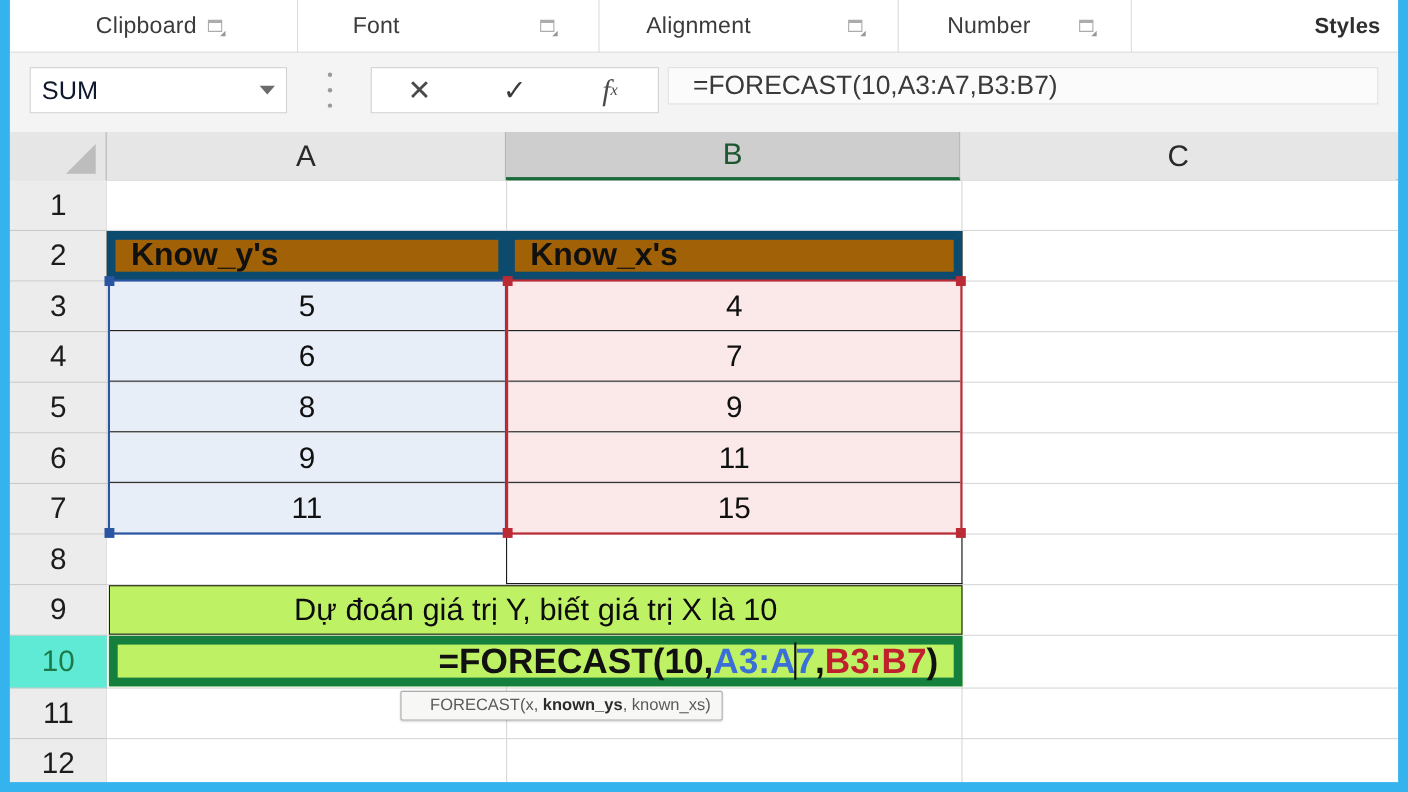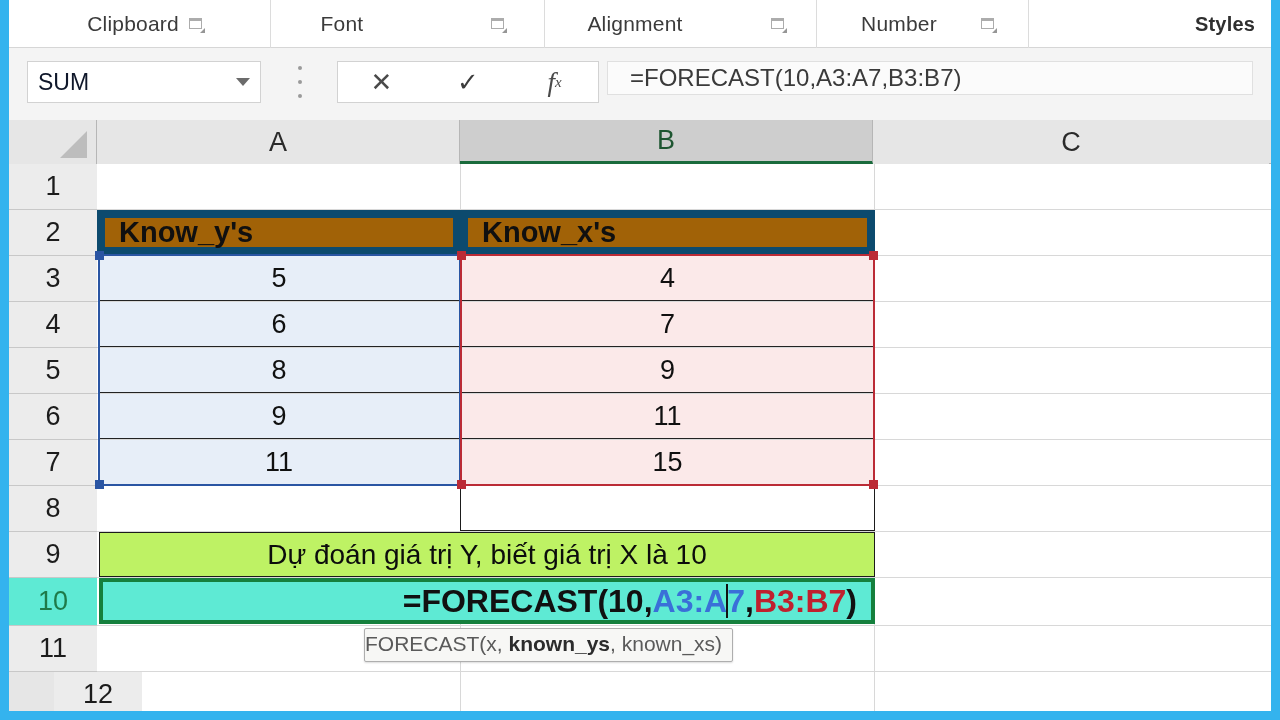--- a/index.html
+++ b/index.html
@@ -287,22 +287,22 @@
   .handle {
     position: absolute;
     width: 9px; height: 9px;
   }
   .handle.blue { background: #2a55a3; }
   .handle.red  { background: #bb2b36; }
 
   
   .editcell {
     position: absolute;
-    border: 4px solid #15803d;
-    background: #5eead4;
+    border: 8px solid #15803d;
+    background: #bef264;
     display: flex;
     align-items: center;
     justify-content: flex-end;
     padding-right: 14px;
     font-size: 32px;
     font-weight: bold;
     white-space: nowrap;
     overflow: visible;
   }
   .tok-black { color: #111111; }
@@ -325,22 +325,22 @@
     justify-content: center;
     font-size: 28px;
     color: #0c0c0c;
     white-space: nowrap;
   }
   .tooltip {
     position: absolute;
     background: #f7f7f5;
     border: 1px solid #aeaeae;
     border-radius: 2px;
-    padding: 3px 10px 5px 0;
-    font-size: 21px;
+    padding: 3px 10px 5px 26px;
+    font-size: 15px;
     color: #5a5a5a;
     white-space: nowrap;
     z-index: 30;
     box-shadow: 0 1px 2px rgba(0,0,0,.14);
   }
   .tooltip b { color: #2c2c2c; font-weight: bold; }
 </style>
 </head>
 <body>
 
@@ -415,21 +415,21 @@
       <div class="rh" style="height:46px;">2</div>
       <div class="rh" style="height:46px;">3</div>
       <div class="rh" style="height:46px;">4</div>
       <div class="rh" style="height:46px;">5</div>
       <div class="rh" style="height:46px;">6</div>
       <div class="rh" style="height:46px;">7</div>
       <div class="rh" style="height:46px;">8</div>
       <div class="rh" style="height:46px;">9</div>
       <div class="rh active" style="height:48px;">10</div>
       <div class="rh" style="height:46px;">11</div>
-      <div class="rh" style="height:46px;margin-left:45px;">12</div>
+      <div class="rh" style="height:46px;">12</div>
     </div>
 
     <div class="cellarea">
 
       <div class="gridline-h" style="top:45px;"></div>
       <div class="gridline-h" style="top:91px;"></div>
       <div class="gridline-h" style="top:137px;"></div>
       <div class="gridline-h" style="top:183px;"></div>
       <div class="gridline-h" style="top:229px;"></div>
       <div class="gridline-h" style="top:275px;"></div>

